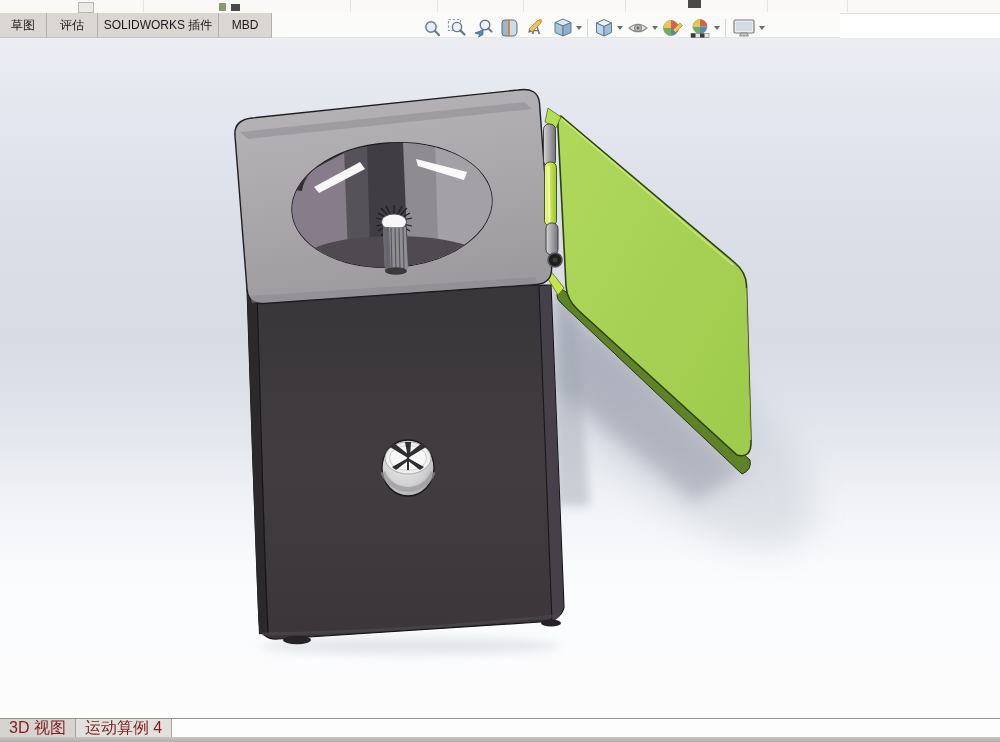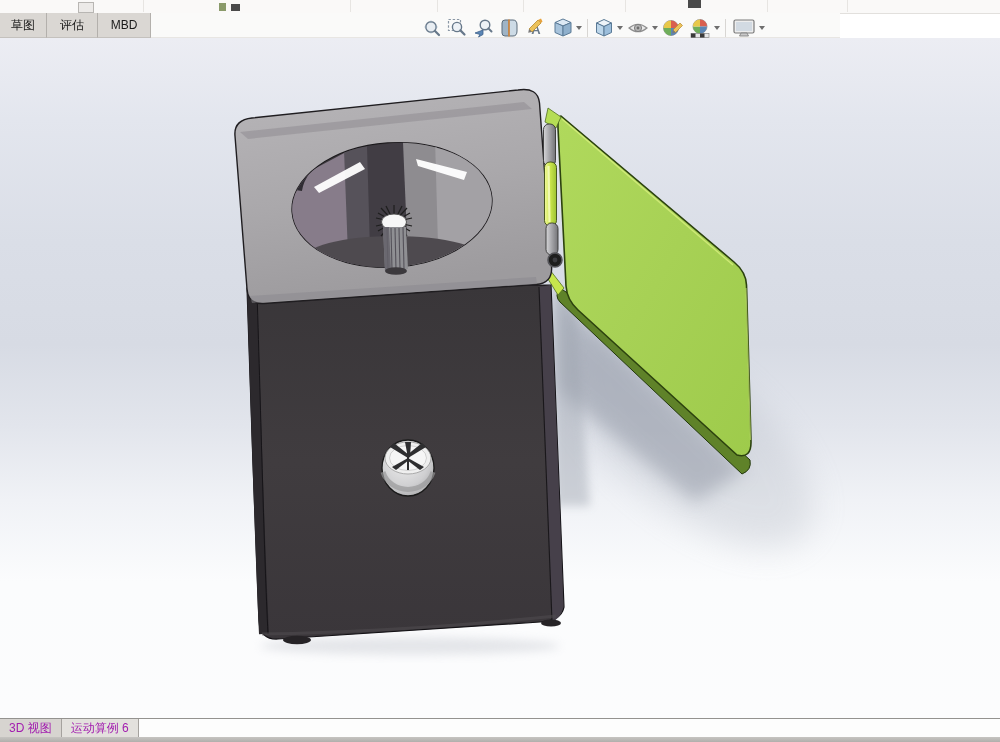--- a/index.html
+++ b/index.html
@@ -57,21 +57,21 @@
   }
   .viewport svg{position:absolute;top:0;left:0;}
   
   .bottom-bar{
     position:absolute;top:718px;left:0;width:1000px;height:19px;
     background:#fdfdfd;border-top:1px solid #94928f;display:flex;align-items:stretch;
   }
   .btab{
     display:flex;align-items:center;justify-content:center;
     background:#d7d4d0;border-right:1px solid #a5a29e;
-    font-size:12px;color:#a21caf;white-space:nowrap;padding:0 9px;cursor:default;
+    font-size:16px;color:#7f1d1d;white-space:nowrap;padding:0 9px;cursor:default;
   }
   .btab.active{background:#e3e1dd;}
   .bbar-rest{flex:1;background:#fdfdfd;}
   .bottom-edge{
     position:absolute;top:737px;left:0;width:1000px;height:5px;
     background:linear-gradient(180deg,#c6c4c1,#b1afac);
   }
 </style>
 </head>
 <body>
@@ -88,20 +88,21 @@
     <div class="vsep" style="left:847px"></div>
     <div class="glyph-gray" style="left:78px;top:2px;width:14px;height:9px;border:1px solid #b8b6b3;background:#eceae8"></div>
     <div class="glyph-color" style="left:219px;top:3px;width:7px;height:8px"></div>
     <div class="glyph-frag" style="left:231px;top:4px;width:9px;height:7px"></div>
     <div class="glyph-frag" style="left:688px;top:0;width:13px;height:8px"></div>
   </div>
 
   <div class="tab-row">
     <div class="cmd-tab t0">草图</div>
     <div class="cmd-tab t1">评估</div>
+    <div class="cmd-tab t2">SOLIDWORKS 插件</div>
     <div class="cmd-tab t3">MBD</div>
     <div class="tab-rest"></div>
   </div>
 
   <div class="headsup">
 
     <div class="hbtn">
       <svg width="22" height="22" viewBox="0 0 22 22">
         <circle cx="10" cy="10" r="5.2" fill="#e8edf2" stroke="#67788a" stroke-width="1.4"></circle>
         <line x1="14" y1="14" x2="18" y2="18" stroke="#67788a" stroke-width="2.2" stroke-linecap="round"></line>
@@ -367,18 +368,18 @@
           <polygon points="408,420 392,429 396,432 409,422"></polygon>
           <polygon points="408,420 424,429 420,432 407,422"></polygon>
           <polygon points="407,406 409,406 409,432 407,432"></polygon>
         </g>
       </g>
     </svg>
   </div>
 
   <div class="bottom-bar">
     <div class="btab">3D 视图</div>
-    <div class="btab active">运动算例 6</div>
+    <div class="btab active">运动算例 4</div>
     <div class="bbar-rest"></div>
   </div>
   <div class="bottom-edge"></div>
 
 </div>
 
 </body></html>

